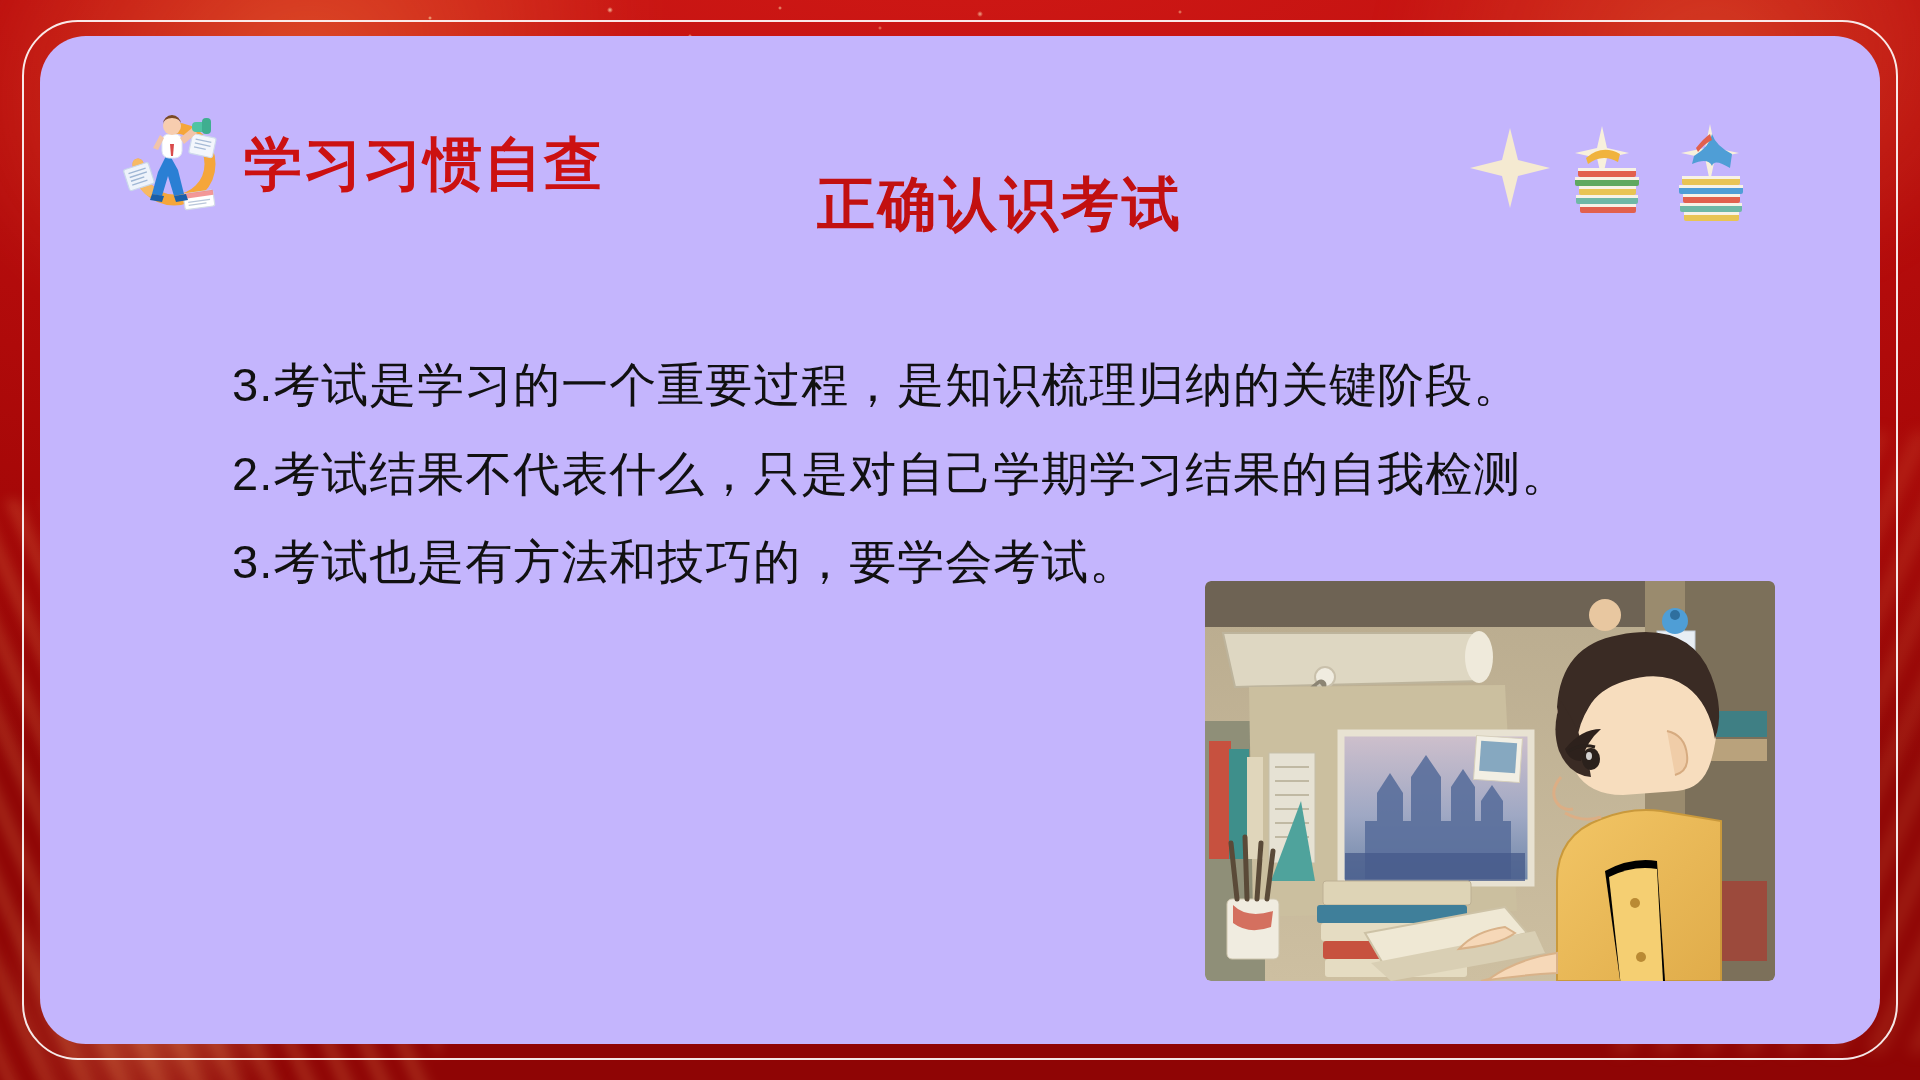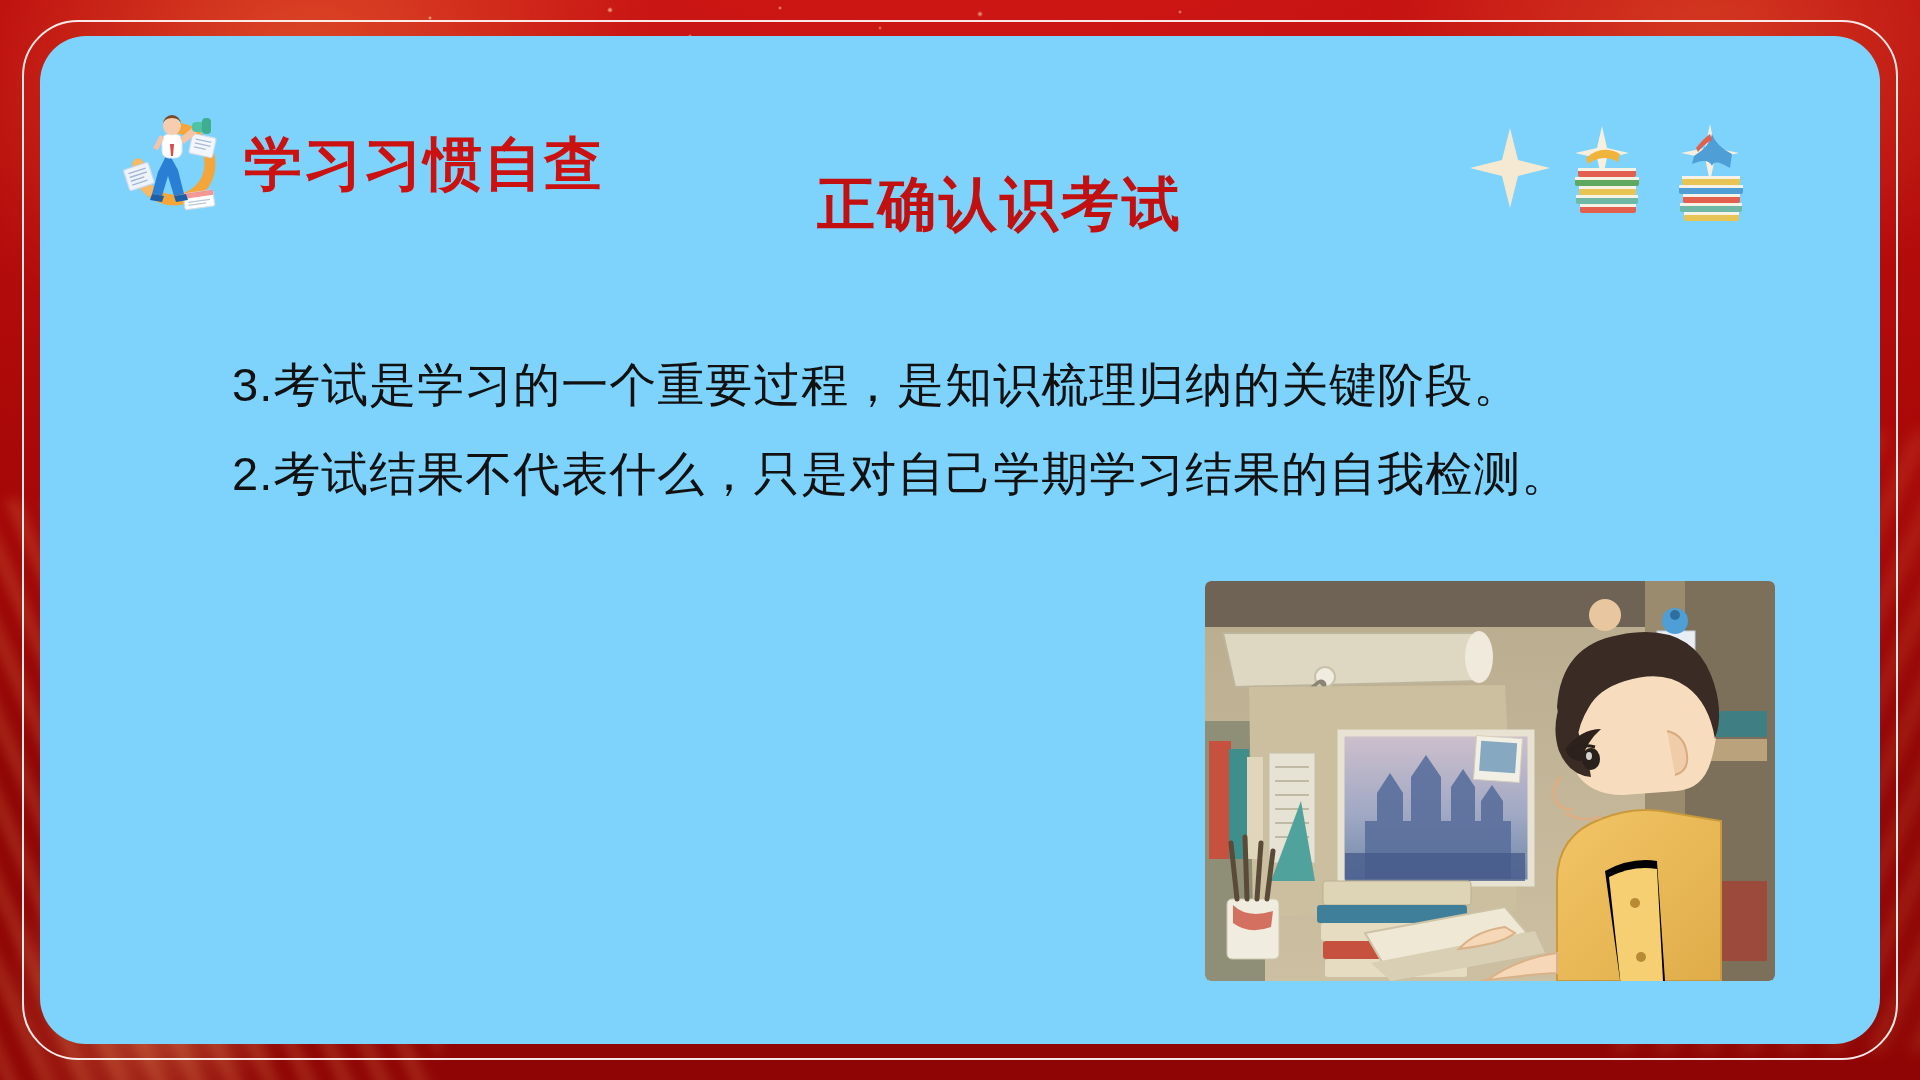--- a/index.html
+++ b/index.html
@@ -44,21 +44,21 @@
       radial-gradient(2px 2px at 880px 28px, rgba(255,215,160,.6), rgba(255,215,160,0)),
       radial-gradient(3px 3px at 980px 14px, rgba(255,230,190,.7), rgba(255,230,190,0)),
       radial-gradient(2px 2px at 1080px 40px,rgba(255,215,160,.6), rgba(255,215,160,0)),
       radial-gradient(2px 2px at 1180px 12px,rgba(255,225,175,.65),rgba(255,225,175,0));
   }
 
   
   .card-outline{position:absolute;left:22px;top:20px;width:1876px;height:1040px;
     border:2px solid rgba(255,255,255,.9);border-radius:56px;box-sizing:border-box;}
   .card{position:absolute;left:40px;top:36px;width:1840px;height:1008px;
-    background:#7dd3fc;border-radius:46px;box-sizing:border-box;overflow:hidden;}
+    background:#c4b5fd;border-radius:46px;box-sizing:border-box;overflow:hidden;}
 
   
   .brand{position:absolute;left:78px;top:72px;display:flex;align-items:center;gap:14px;}
   .brand-mark{width:112px;height:112px;position:relative;}
   .brand-title{color:#cc1111;font-size:58px;font-weight:700;letter-spacing:2px;
     line-height:1;white-space:nowrap;}
 
   
   .main-title{position:absolute;left:0;top:130px;width:1920px;text-align:center;
     color:#c21010;font-size:58px;font-weight:700;letter-spacing:3px;}
@@ -185,20 +185,21 @@
           <rect x="4" y="83" width="62" height="3" fill="#f7f2e6"></rect>
           <rect x="8" y="92" width="55" height="9" rx="2" fill="#e8c454"></rect>
           <rect x="8" y="92" width="55" height="3" fill="#f7f2e6"></rect>
         </g>
       </svg>
     </div>
 
     <div class="body-list">
       <div class="body-line">3.考试是学习的一个重要过程，是知识梳理归纳的关键阶段。</div>
       <div class="body-line">2.考试结果不代表什么，只是对自己学期学习结果的自我检测。</div>
+      <div class="body-line">3.考试也是有方法和技巧的，要学会考试。</div>
     </div>
 
 
     <div class="photo-wrap">
       <div class="photo">
         <svg viewBox="0 0 570 400" width="570" height="400" preserveAspectRatio="none">
           <defs>
             <linearGradient id="wall" x1="0" y1="0" x2="0" y2="1">
               <stop offset="0%" stop-color="#b9ab8e"></stop>
                 <stop offset="100%" stop-color="#cdbfa1"></stop>

